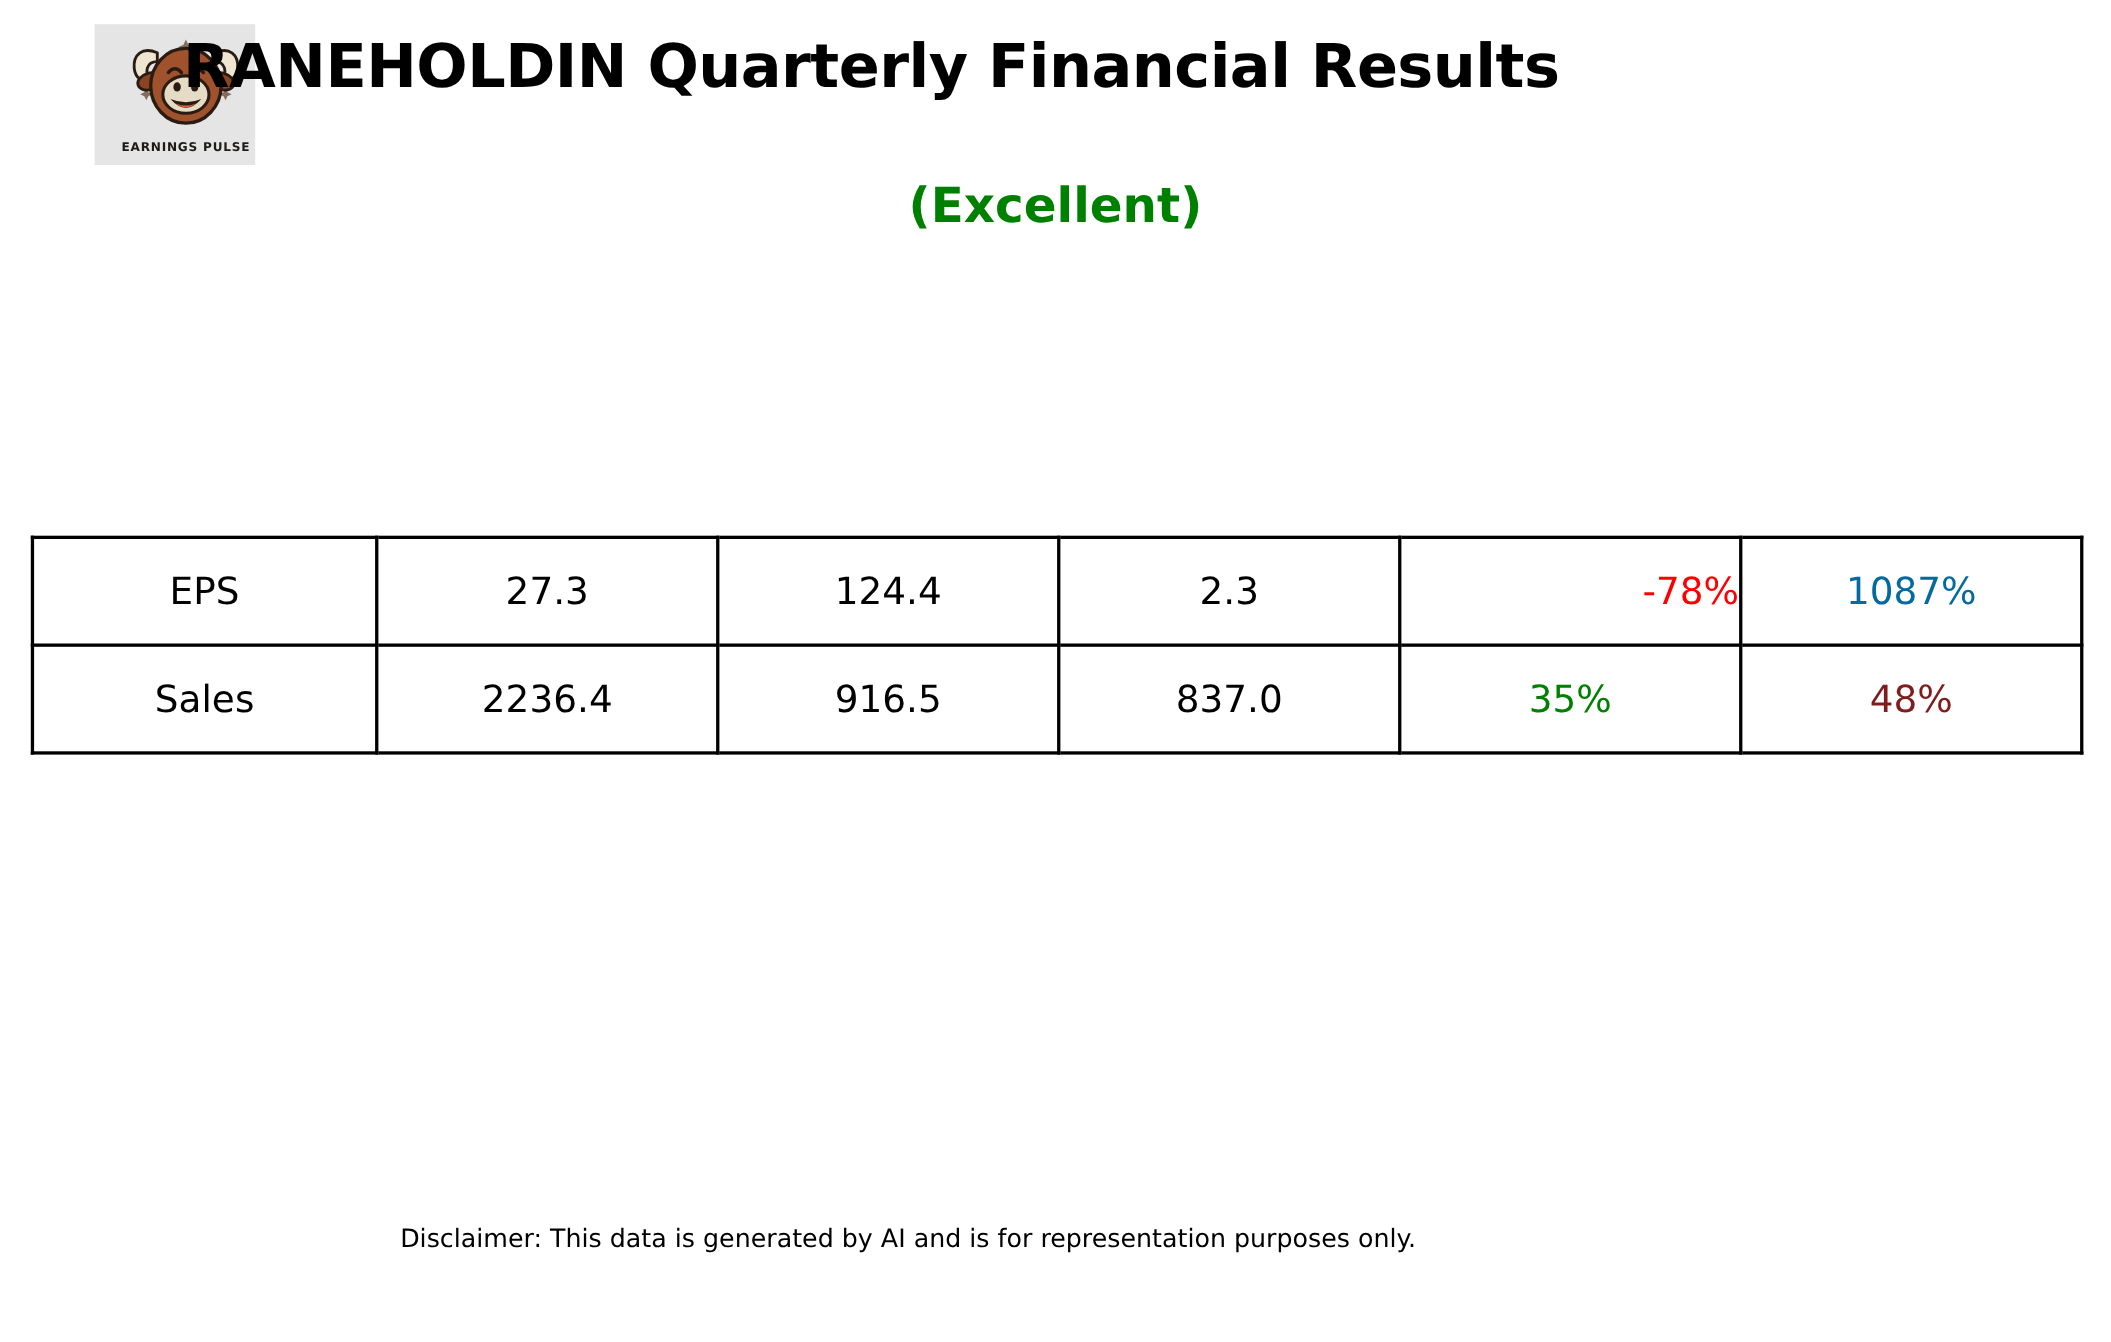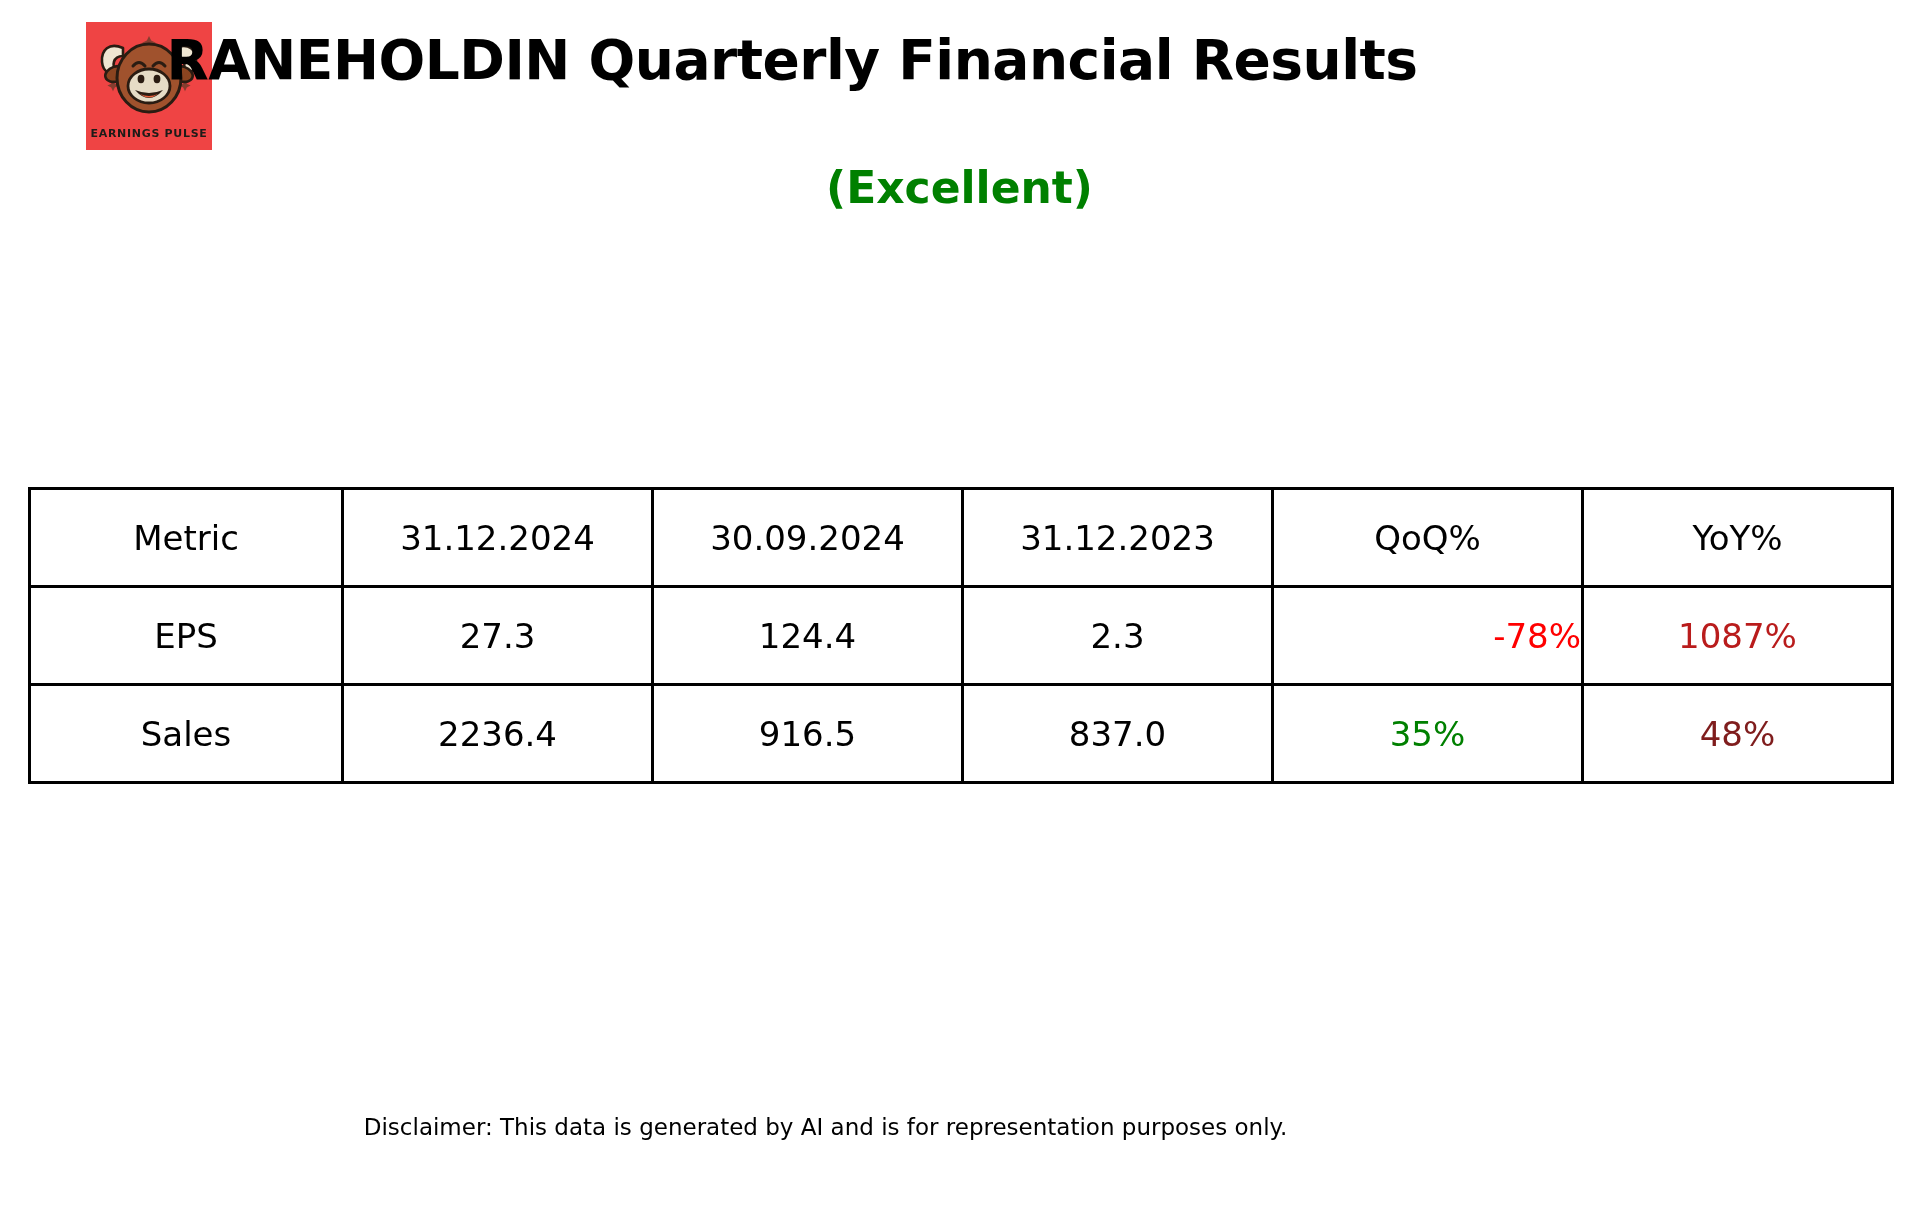--- a/index.html
+++ b/index.html
@@ -16,25 +16,26 @@
     overflow: hidden;
   }
 
   
   #logo-badge {
     position: absolute;
     left: 86px;
     top: 22px;
     width: 126px;
     height: 128px;
-    background: #ef4444;
+    background: #e5e5e5;
     display: flex;
     flex-direction: column;
     align-items: center;
     justify-content: flex-start;
+    padding-left: 20px;
   }
   #logo-badge svg { display: block; }
   #logo-wordmark {
     font-size: 11px;
     font-weight: bold;
     letter-spacing: 0.7px;
     color: #1d1b18;
     font-family: "DejaVu Sans", sans-serif;
     margin-top: 1px;
   }
@@ -139,34 +140,26 @@
   <colgroup>
     <col class="c-metric">
       <col class="c-data">
       <col class="c-data">
     <col class="c-data">
       <col class="c-data">
       <col class="c-data">
   </colgroup>
   <tbody>
     <tr>
-      <td>Metric</td>
-      <td>31.12.2024</td>
-      <td>30.09.2024</td>
-      <td>31.12.2023</td>
-      <td>QoQ%</td>
-      <td>YoY%</td>
-    </tr>
-    <tr>
       <td>EPS</td>
       <td>27.3</td>
       <td>124.4</td>
       <td>2.3</td>
       <td style="color:#ff0000;text-align:right;">-78%</td>
-      <td style="color:#b91c1c;">1087%</td>
+      <td style="color:#0369a1;">1087%</td>
     </tr>
     <tr>
       <td>Sales</td>
       <td>2236.4</td>
       <td>916.5</td>
       <td>837.0</td>
       <td style="color:#008000;">35%</td>
       <td style="color:#7f1d1d;">48%</td>
     </tr>
   </tbody>

